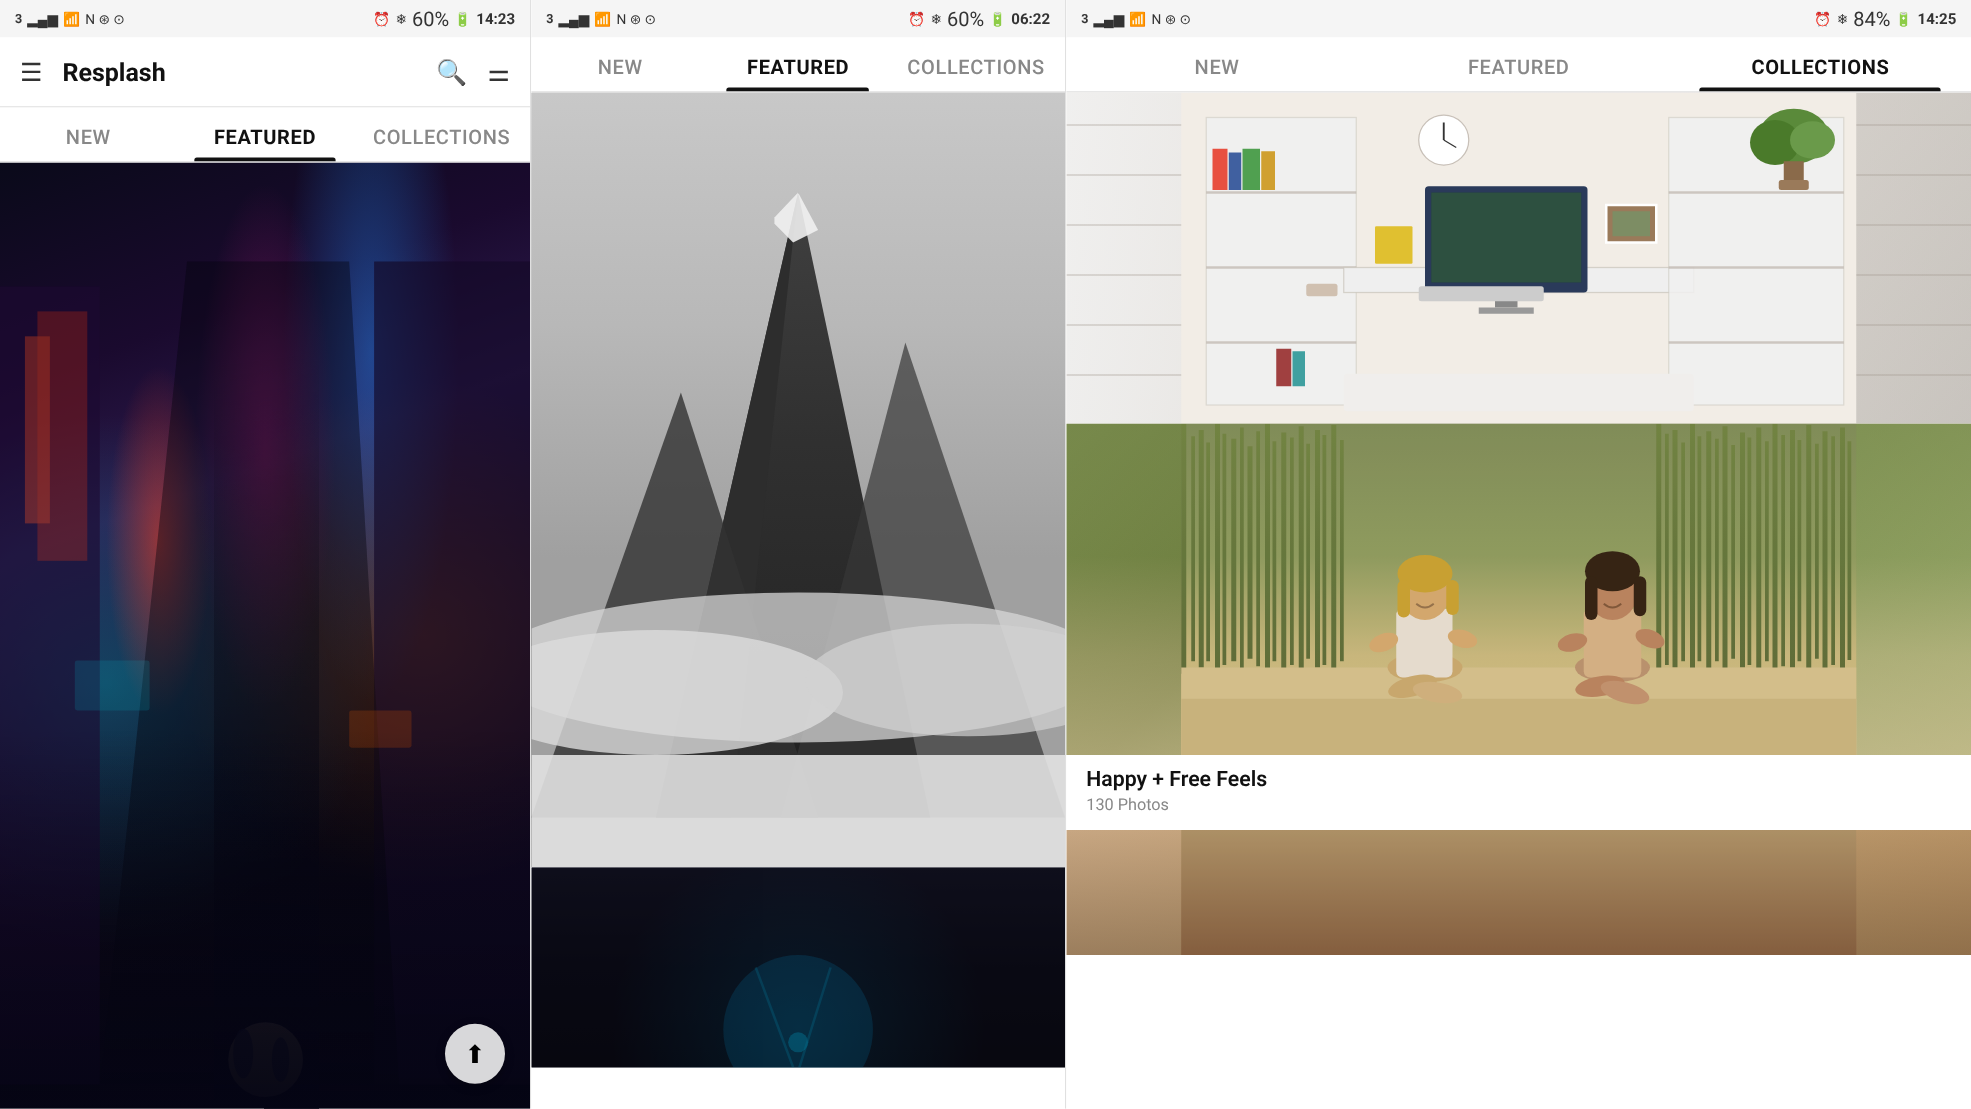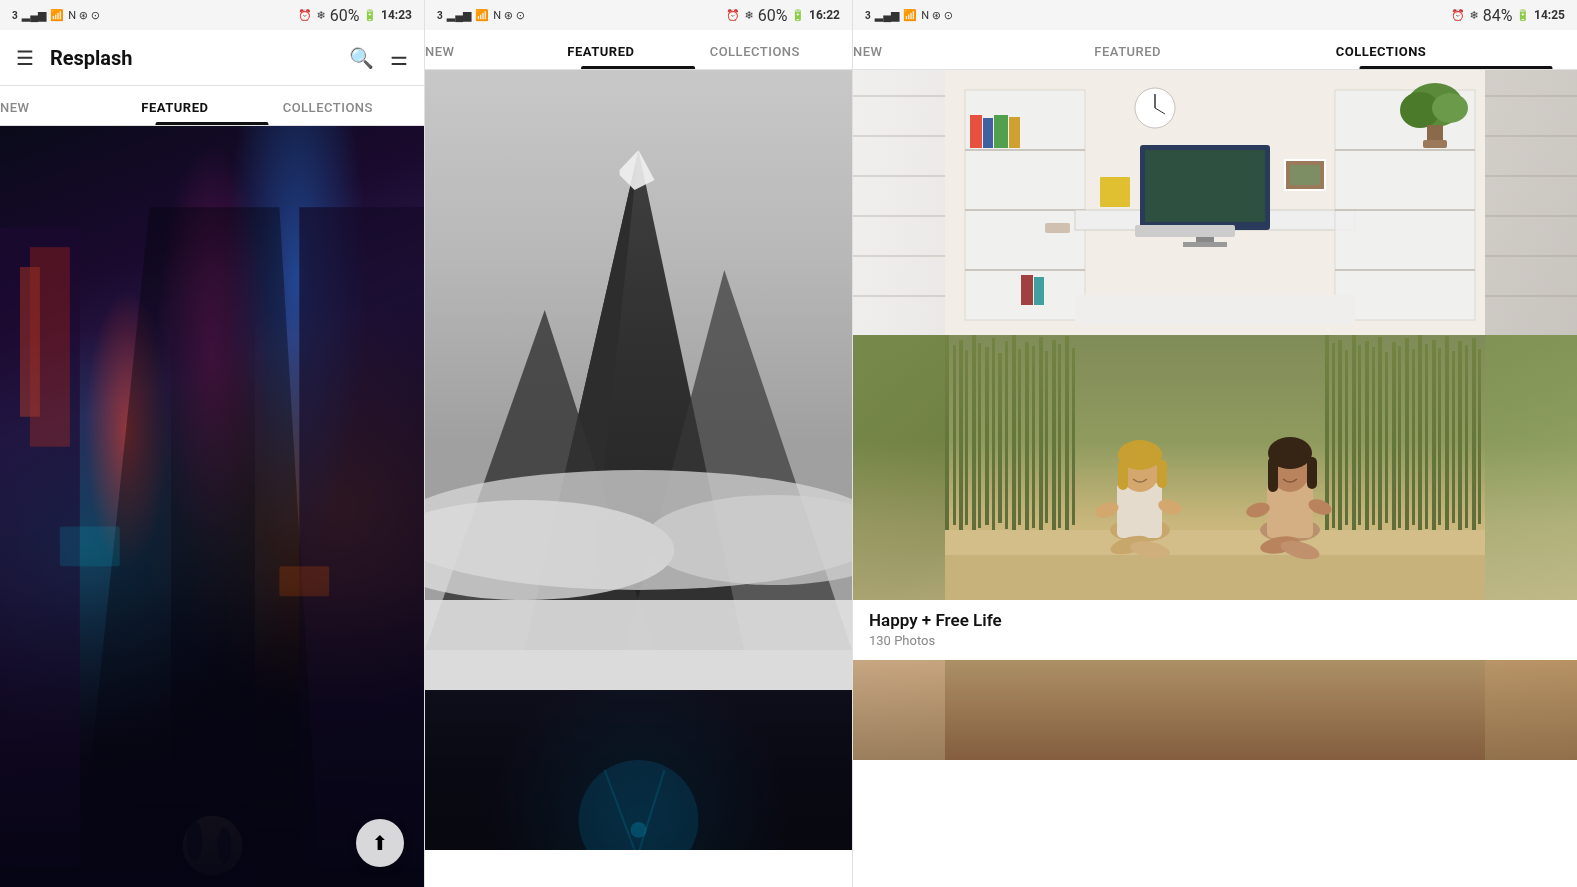--- a/index.html
+++ b/index.html
@@ -72,23 +72,23 @@
       cursor: pointer;
     }
 
     .tab-bar {
       display: flex;
       border-bottom: 1px solid #e0e0e0;
       background: #fff;
     }
     .tab {
       flex: 1;
-      text-align: left;
+      text-align: center;
       padding: 14px 0 10px;
-      font-size: 13px;
+      font-size: 16px;
       font-weight: 500;
       color: #888;
       letter-spacing: 0.5px;
       cursor: pointer;
       position: relative;
     }
     .tab.active {
       color: #111;
       font-weight: 700;
     }
@@ -396,21 +396,21 @@
       <span class="status-signal">3</span>
       <span>▂▄▆</span>
       <span>📶</span>
       <span>N ⊛ ⊙</span>
     </div>
     <div class="status-bar-right">
       <span>⏰</span>
       <span>❄</span>
       <span class="status-battery">60%</span>
       <span>🔋</span>
-      <span class="status-time">16:22</span>
+      <span class="status-time">06:22</span>
     </div>
   </div>
 
   <div class="tab-bar">
     <div class="tab">NEW</div>
     <div class="tab active">FEATURED</div>
     <div class="tab">COLLECTIONS</div>
   </div>
 
   <div class="mountain-area">
@@ -656,21 +656,21 @@
 
           <path d="M338,144 Q345,150 352,144" stroke="rgba(80,50,30,0.6)" stroke-width="1.5" fill="none"></path>
 
           <ellipse cx="335" cy="210" rx="20" ry="8" fill="#b88060" transform="rotate(-10, 335, 210)"></ellipse>
           <ellipse cx="355" cy="215" rx="20" ry="8" fill="#c09070" transform="rotate(15, 355, 215)"></ellipse>
 
           <rect x="0" y="0" width="540" height="265" fill="rgba(200,160,80,0.08)"></rect>
         </svg>
       </div>
       <div class="collection-info">
-        <div class="collection-name">Happy + Free Life</div>
+        <div class="collection-name">Happy + Free Feels</div>
         <div class="collection-count">130 Photos</div>
       </div>
     </div>
 
     <div class="collection-item">
       <div class="third-photo">
         <svg style="position:absolute;inset:0;width:100%;height:100%" viewBox="0 0 540 100">
           <defs>
             <linearGradient id="bgGrad3" x1="0" y1="0" x2="0" y2="1">
               <stop offset="0%" stop-color="#c4a878"></stop>

